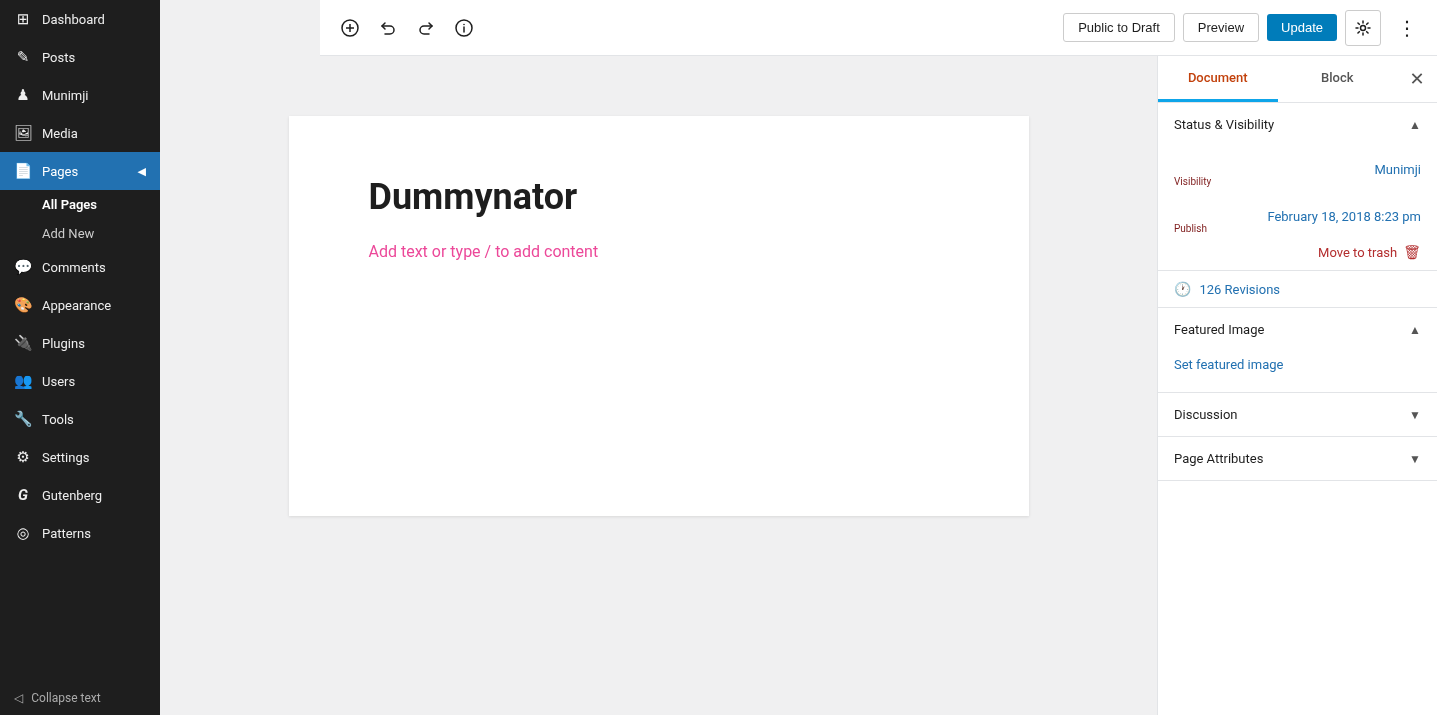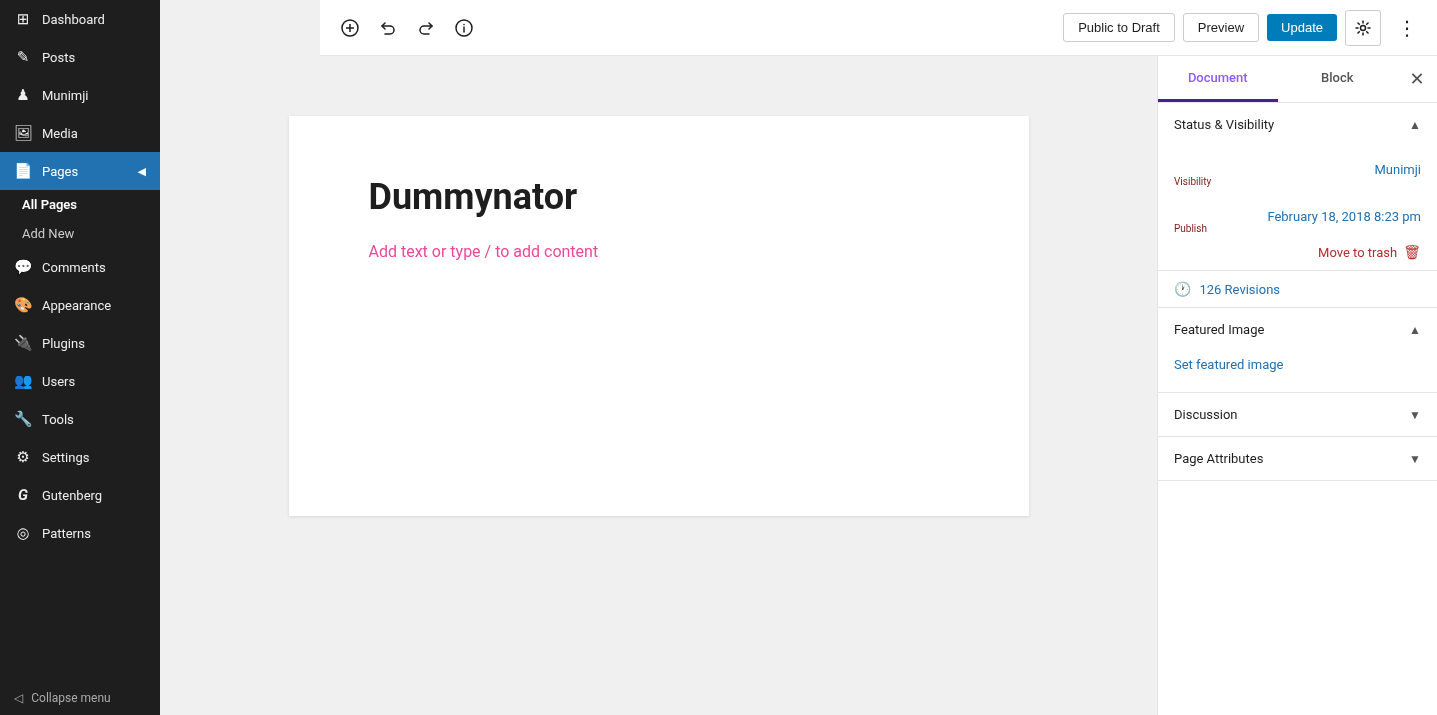--- a/index.html
+++ b/index.html
@@ -115,21 +115,21 @@
       color: #eee;
       text-decoration: none;
     }
     .sidebar-item.active { background: #2271b1; color: #fff; }
     .sidebar-icon { font-size: 15px; width: 18px; text-align: center; }
     .sidebar-sub {
       padding: 0;
     }
     .sidebar-sub-item {
       display: block;
-      padding: 7px 14px 7px 22px;
+      padding: 7px 14px 7px 42px;
       font-size: 13px;
       color: #ccc;
       cursor: pointer;
     }
     .sidebar-sub-item.active { color: #fff; font-weight: 600; }
     .collapse-menu {
       margin-top: auto;
       padding: 10px 14px;
       font-size: 12px;
       color: #aaa;
@@ -193,22 +193,22 @@
       flex: 1;
       padding: 14px 0;
       text-align: center;
       font-size: 13px;
       font-weight: 500;
       cursor: pointer;
       color: #555;
       border-bottom: 3px solid transparent;
     }
     .panel-tab.active {
-      color: #8b5cf6;
-      border-bottom: 3px solid #4c1d95;
+      color: #c2410c;
+      border-bottom: 3px solid #0ea5e9;
     }
     .panel-close {
       width: 40px;
       height: 40px;
       border: none;
       background: transparent;
       cursor: pointer;
       font-size: 18px;
       color: #555;
       display: flex;
@@ -358,21 +358,21 @@
   <div class="sidebar-item">
     <span class="sidebar-icon" style="font-weight:bold;font-style:italic;">G</span>
     <span>Gutenberg</span>
   </div>
   <div class="sidebar-item">
     <span class="sidebar-icon">◎</span>
     <span>Patterns</span>
   </div>
   <div class="collapse-menu">
     <span>◁</span>
-    <span>Collapse menu</span>
+    <span>Collapse text</span>
   </div>
 </div>
 
 <div class="top-toolbar" style="position:absolute;top:0;left:160px;right:0;height:56px;z-index:10;">
   <div class="toolbar-left">
     <button class="toolbar-icon-btn">
       <svg width="18" height="18" viewBox="0 0 18 18" fill="none" xmlns="http://www.w3.org/2000/svg">
         <circle cx="9" cy="9" r="8" stroke="#1e1e1e" stroke-width="1.5"></circle>
         <line x1="9" y1="5" x2="9" y2="13" stroke="#1e1e1e" stroke-width="1.5"></line>
         <line x1="5" y1="9" x2="13" y2="9" stroke="#1e1e1e" stroke-width="1.5"></line>

